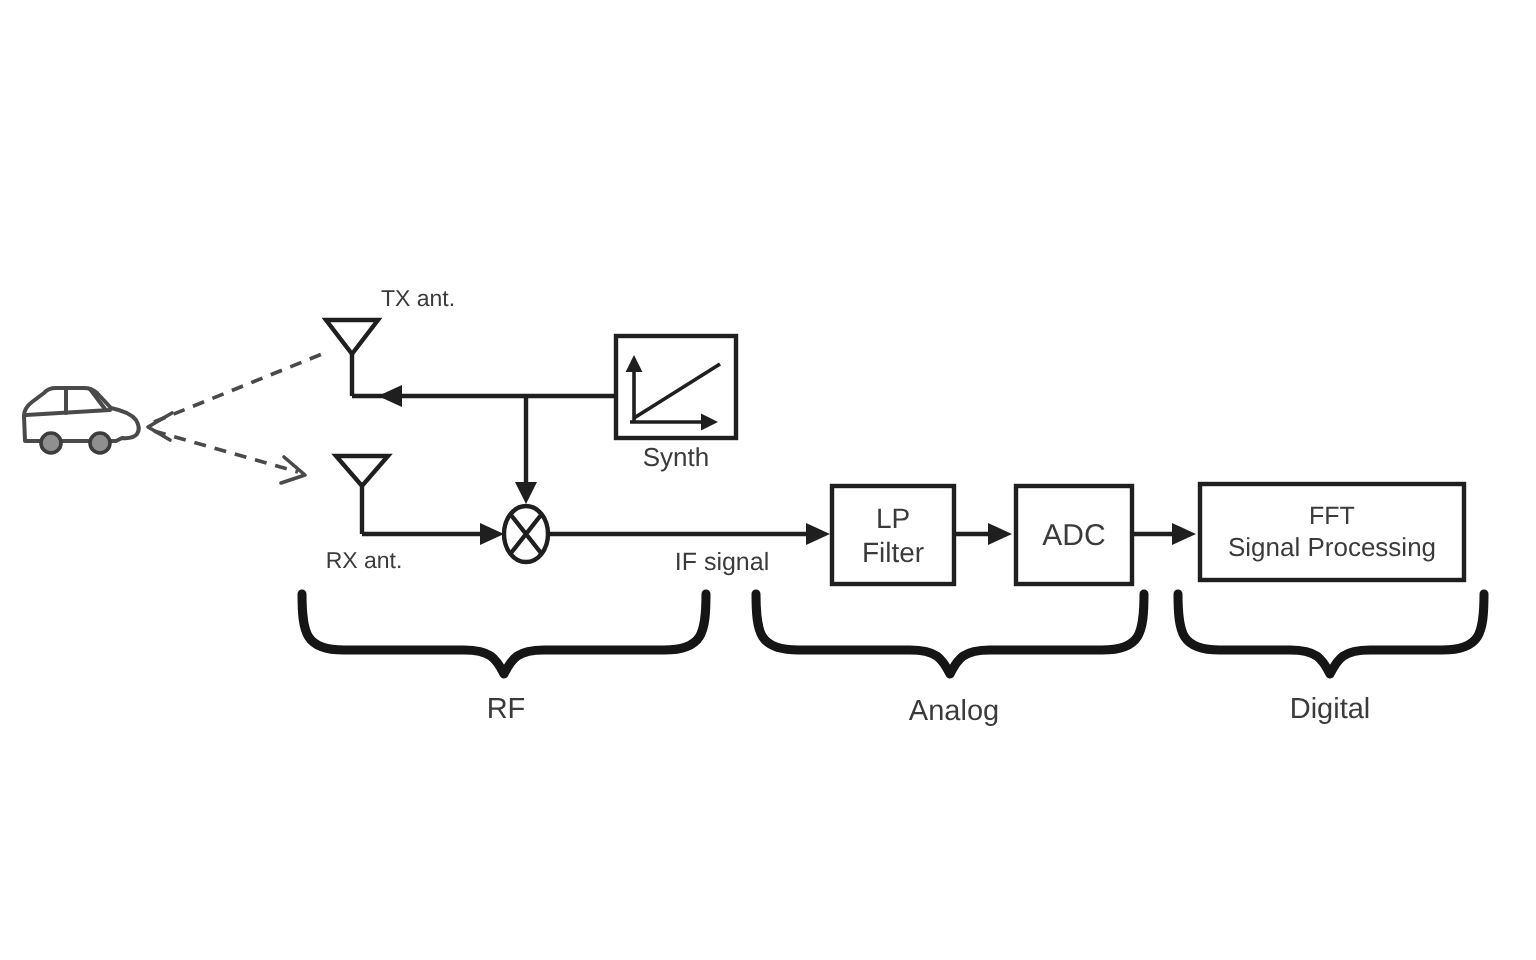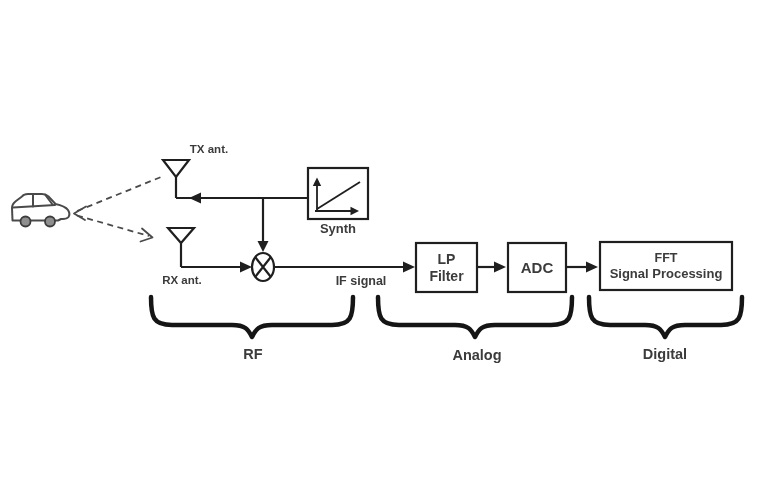--- a/index.html
+++ b/index.html
@@ -3,21 +3,21 @@
 <meta charset="utf-8">
 <style>
   :root{
     --bg:#ffffff;
     --ink:#1f1f1f;
     --txt:#3b3b3b;
     --car:#4a4a4a;
     --wheel:#8f8f8f;
   }
   html,body{margin:0;padding:0;background:var(--bg);}
-  .stage{width:768px;height:480px;position:relative;background:var(--bg);overflow:hidden;font-weight:bold;}
+  .stage{width:768px;height:480px;position:relative;background:var(--bg);overflow:hidden;}
   svg{display:block;}
   .txt{fill:var(--txt);font-family:"Liberation Sans", sans-serif;}
   .line{stroke:var(--ink);stroke-width:2.2;fill:none;}
   .thin{stroke:var(--ink);stroke-width:1.8;fill:none;}
   .box{fill:#ffffff;stroke:var(--ink);stroke-width:2.2;}
   .ah{fill:var(--ink);stroke:none;}
   .brace{stroke:#151515;stroke-width:4.5;fill:none;stroke-linecap:round;stroke-linejoin:round;}
   .dash{stroke:var(--car);stroke-width:1.8;fill:none;stroke-dasharray:6 4.5;}
   .openah{stroke:var(--car);stroke-width:1.8;fill:none;stroke-linecap:round;stroke-linejoin:round;}
   .carline{stroke:var(--car);stroke-width:2;fill:none;stroke-linejoin:round;stroke-linecap:round;}

